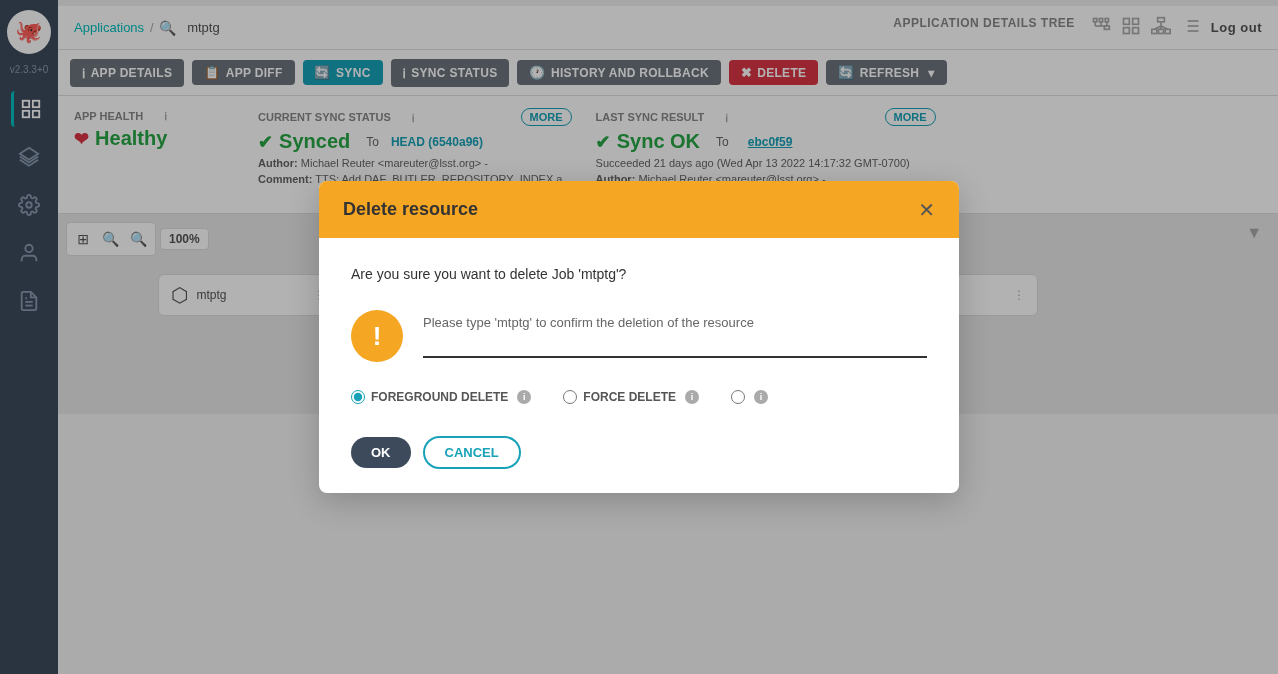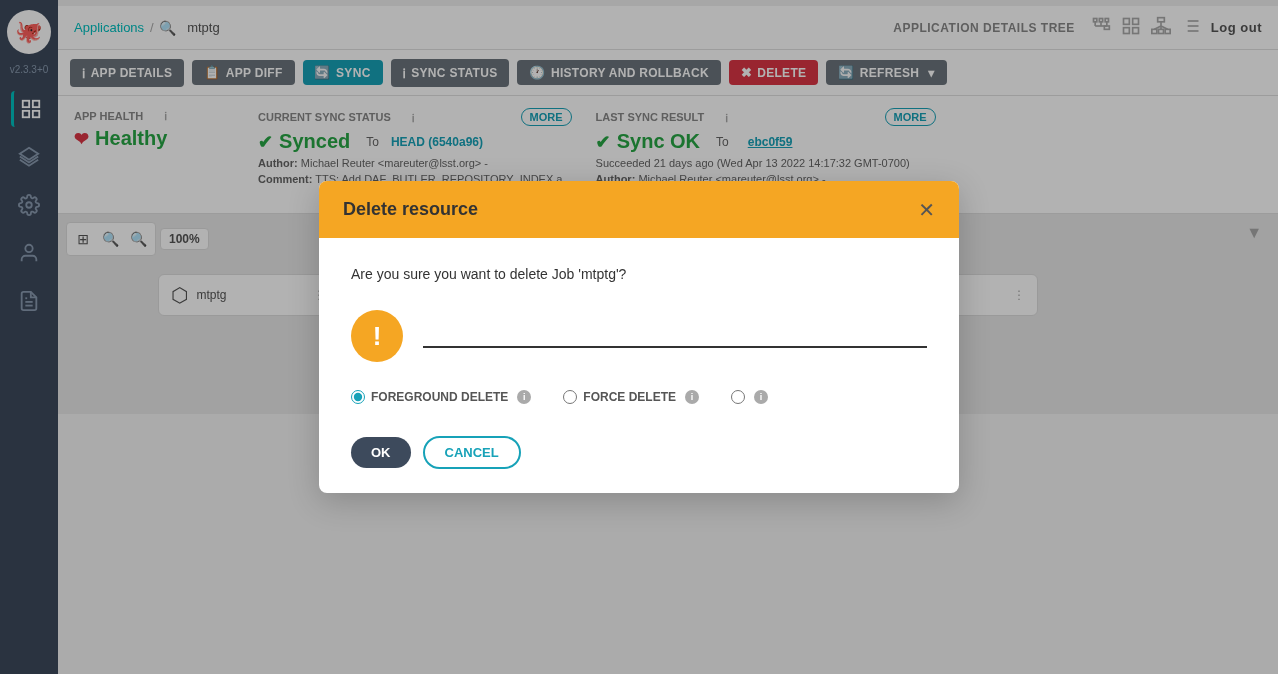--- a/index.html
+++ b/index.html
@@ -56,21 +56,21 @@
     .breadcrumb-app { color: #00c0c0; cursor: pointer; }
     .breadcrumb-sep { color: #aaa; }
     .breadcrumb-search-icon {
       color: #aaa; margin-right: 4px; font-size: 14px;
     }
     .breadcrumb-current { color: #555; font-weight: 500; }
     .app-details-tree {
       margin-left: auto;
       font-size: 12px; font-weight: 600;
       color: #888; letter-spacing: 0.5px;
-      display: flex; align-items: center; gap: 16px;
+      display: flex; gap: 16px;
     }
     .view-icons { display: flex; gap: 10px; align-items: center; }
     .view-icon { color: #aaa; cursor: pointer; }
     .logout-btn { color: #555; font-size: 13px; cursor: pointer; }
 
     
     .toolbar {
       background: #fff;
       height: 46px;
       display: flex; align-items: center;
@@ -523,20 +523,21 @@
       <button class="modal-close">✕</button>
     </div>
 
     <div class="modal-body">
       <div class="modal-question">Are you sure you want to delete Job 'mtptg'?</div>
       <div class="modal-confirm-row">
         <div class="warning-circle">
           <span>!</span>
         </div>
         <div style="flex:1;">
+          <div class="confirm-hint">Please type 'mtptg' to confirm the deletion of the resource</div>
           <div class="confirm-input-wrap">
             <input class="confirm-input" type="text" placeholder="" style="">
           </div>
         </div>
       </div>
       <div class="modal-options">
         <label class="radio-option">
           <input type="radio" name="delete_type" value="foreground" checked="" style="">
           <span>FOREGROUND DELETE</span>
           <span class="info-badge">i</span>

